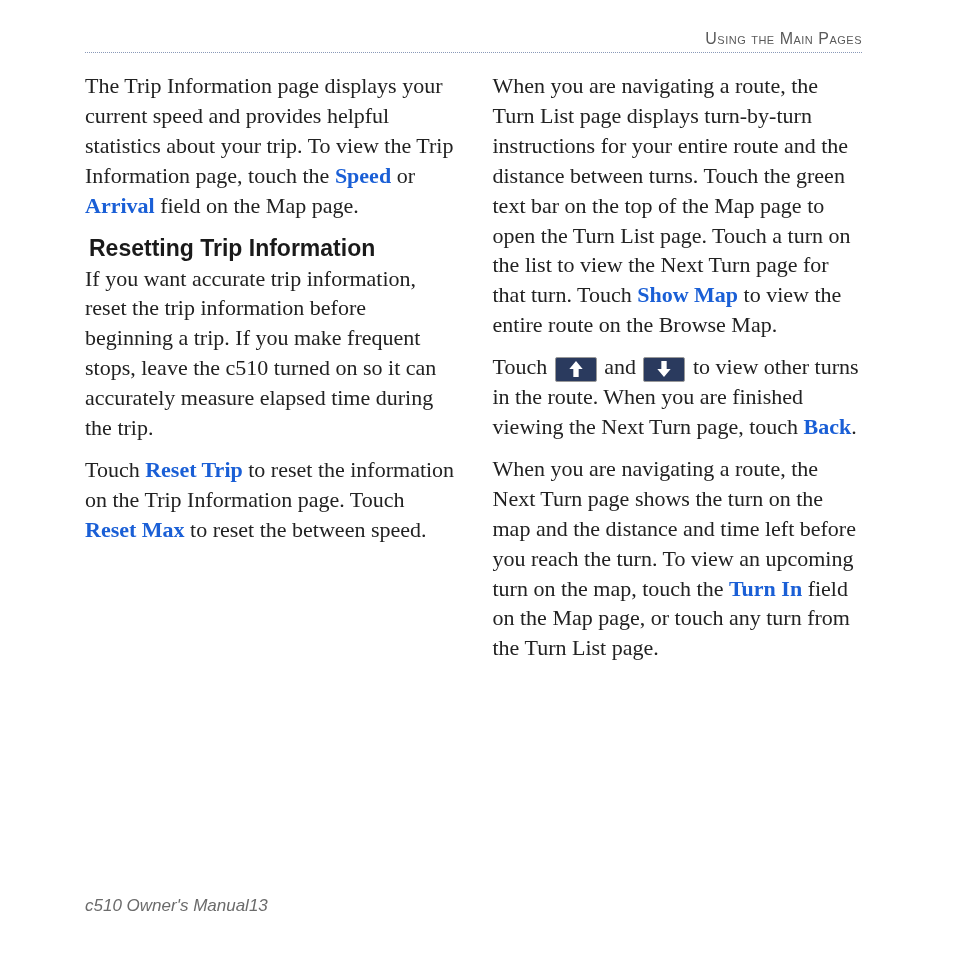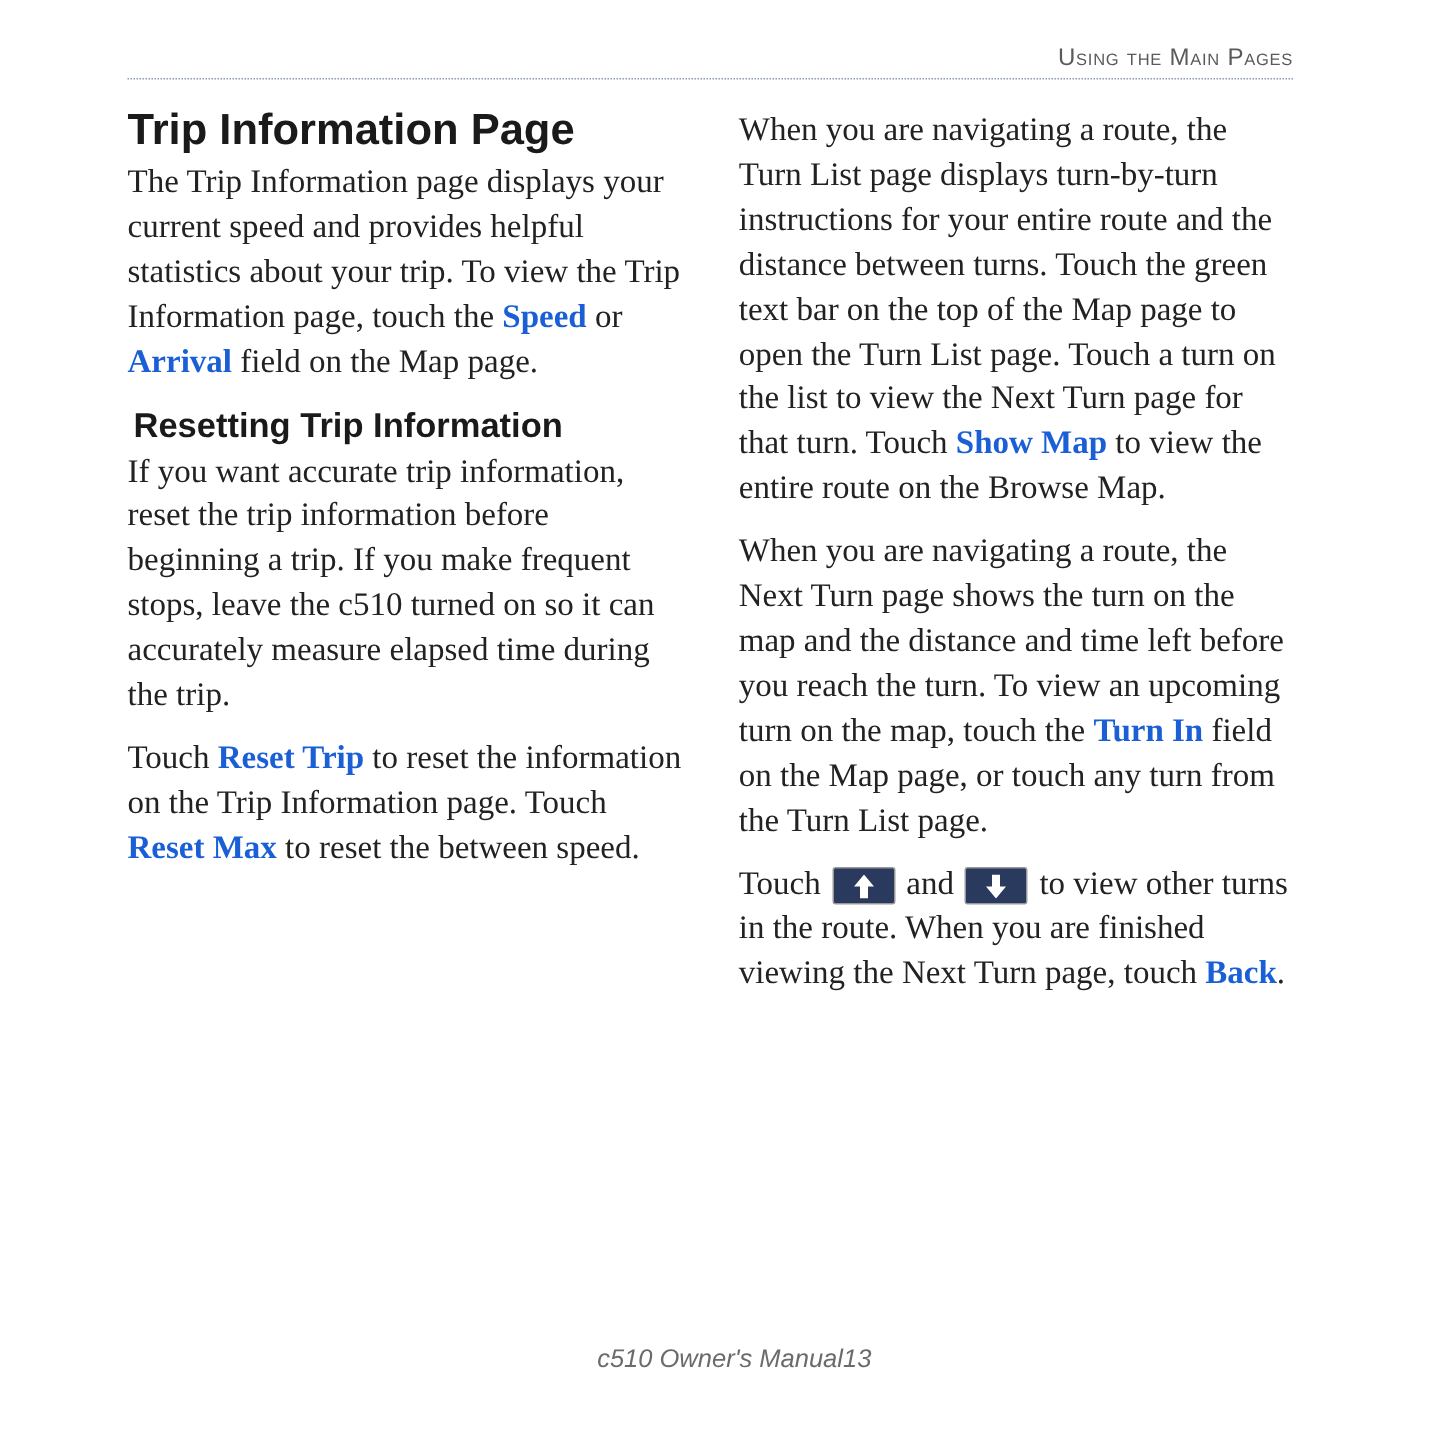--- a/index.html
+++ b/index.html
@@ -65,21 +65,21 @@
   .bold-link {
     color: #1a5fd6;
     font-weight: bold;
   }
   .footer {
     position: absolute;
     bottom: 38px;
     left: 85px;
     right: 60px;
     display: flex;
-    justify-content: center;
+    justify-content: flex-start;
     font-family: Arial, Helvetica, sans-serif;
     font-style: italic;
     font-size: 17px;
     color: #6b6b6b;
   }
   .arrow-box {
     display: inline-flex;
     align-items: center;
     justify-content: center;
     width: 40px;
@@ -100,50 +100,49 @@
 <body>
 
 <div class="page">
 
   <div class="running-head">Using the Main Pages</div>
   <div class="rule"></div>
 
   <div class="columns">
 
     <div class="col">
-      <h2>Trip Information Page</h2>
       <p>
         <span>The Trip Information page displays your current speed and provides helpful statistics about your trip. To view the Trip Information page, touch the </span><span class="bold-link">Speed</span><span> or </span><span class="bold-link">Arrival</span><span> field on the Map page.</span>
       </p>
 
       <h3>Resetting Trip Information</h3>
       <p>If you want accurate trip information, reset the trip information before beginning a trip. If you make frequent stops, leave the c510 turned on so it can accurately measure elapsed time during the trip.</p>
       <p>
         <span>Touch </span><span class="bold-link">Reset Trip</span><span> to reset the information on the Trip Information page. Touch </span><span class="bold-link">Reset Max</span><span> to reset the between speed.</span>
       </p>
     </div>
 
     <div class="col">
       <p>
         <span>When you are navigating a route, the Turn List page displays turn-by-turn instructions for your entire route and the distance between turns. Touch the green text bar on the top of the Map page to open the Turn List page. Touch a turn on the list to view the Next Turn page for that turn. Touch </span><span class="bold-link">Show Map</span><span> to view the entire route on the Browse Map.</span>
       </p>
 
       <p>
-        <span>When you are navigating a route, the Next Turn page shows the turn on the map and the distance and time left before you reach the turn. To view an upcoming turn on the map, touch the </span><span class="bold-link">Turn In</span><span> field on the Map page, or touch any turn from the Turn List page.</span>
-      </p>
-      <p>
         <span>Touch </span><span class="arrow-box">
             <svg viewBox="0 0 10 12">
               <path d="M5 0 L10 6 L7 6 L7 12 L3 12 L3 6 L0 6 Z"></path>
             </svg>
           </span><span> and </span><span class="arrow-box">
             <svg viewBox="0 0 10 12">
               <path d="M5 12 L0 6 L3 6 L3 0 L7 0 L7 6 L10 6 Z"></path>
             </svg>
           </span><span> to view other turns in the route. When you are finished viewing the Next Turn page, touch </span><span class="bold-link">Back</span><span>.</span>
+      </p>
+      <p>
+        <span>When you are navigating a route, the Next Turn page shows the turn on the map and the distance and time left before you reach the turn. To view an upcoming turn on the map, touch the </span><span class="bold-link">Turn In</span><span> field on the Map page, or touch any turn from the Turn List page.</span>
       </p>
     </div>
 
   </div>
 
   <div class="footer">
     <span>c510 Owner's Manual</span>
     <span>13</span>
   </div>
 

